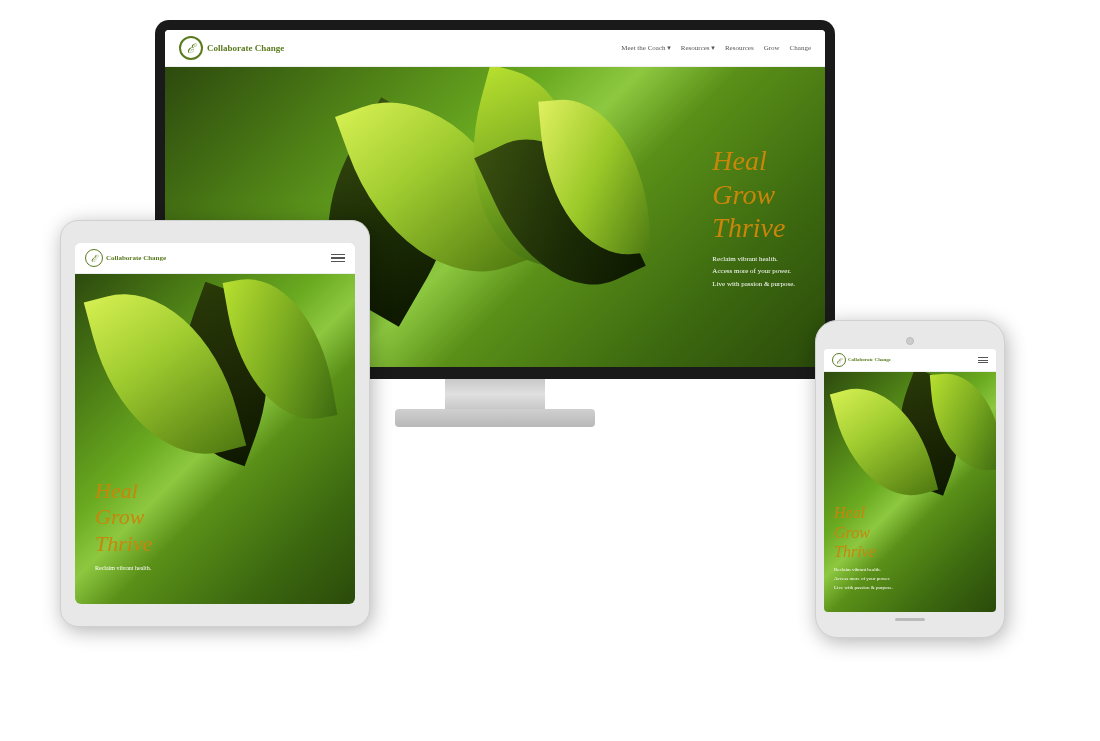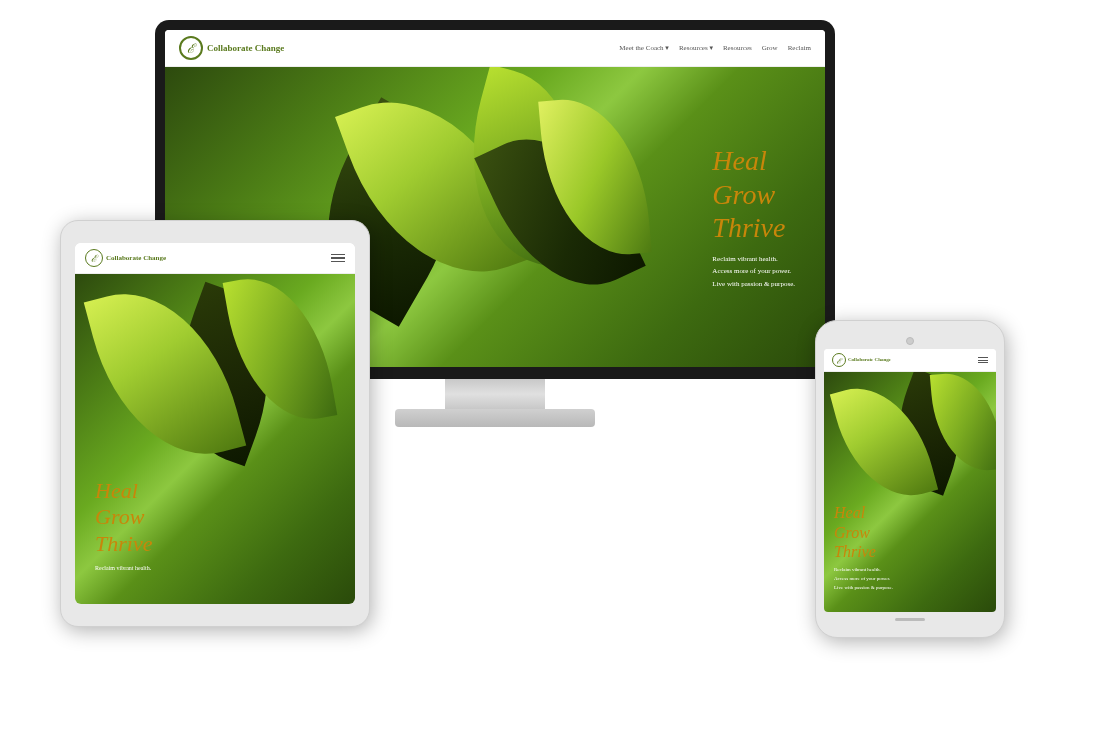--- a/index.html
+++ b/index.html
@@ -537,21 +537,21 @@
         <div class="monitor-navbar">
           <div class="monitor-logo">
             <div class="monitor-logo-icon">ℰ</div>
             <div class="monitor-logo-text">Collaborate Change</div>
           </div>
           <div class="monitor-nav">
             <a>Meet the Coach ▾</a>
             <a>Resources ▾</a>
             <a>Resources</a>
             <a>Grow</a>
-            <a>Reclaim</a>
+            <a>Change</a>
           </div>
         </div>
 
         <div class="monitor-hero">
           <div class="monitor-hero-bg">
             <div class="leaf-desktop leaf-desktop-dark leaf-dark-1"></div>
             <div class="leaf-desktop leaf-desktop-1"></div>
             <div class="leaf-desktop leaf-desktop-2"></div>
             <div class="leaf-desktop leaf-desktop-dark leaf-dark-2"></div>
             <div class="leaf-desktop leaf-desktop-3"></div>

